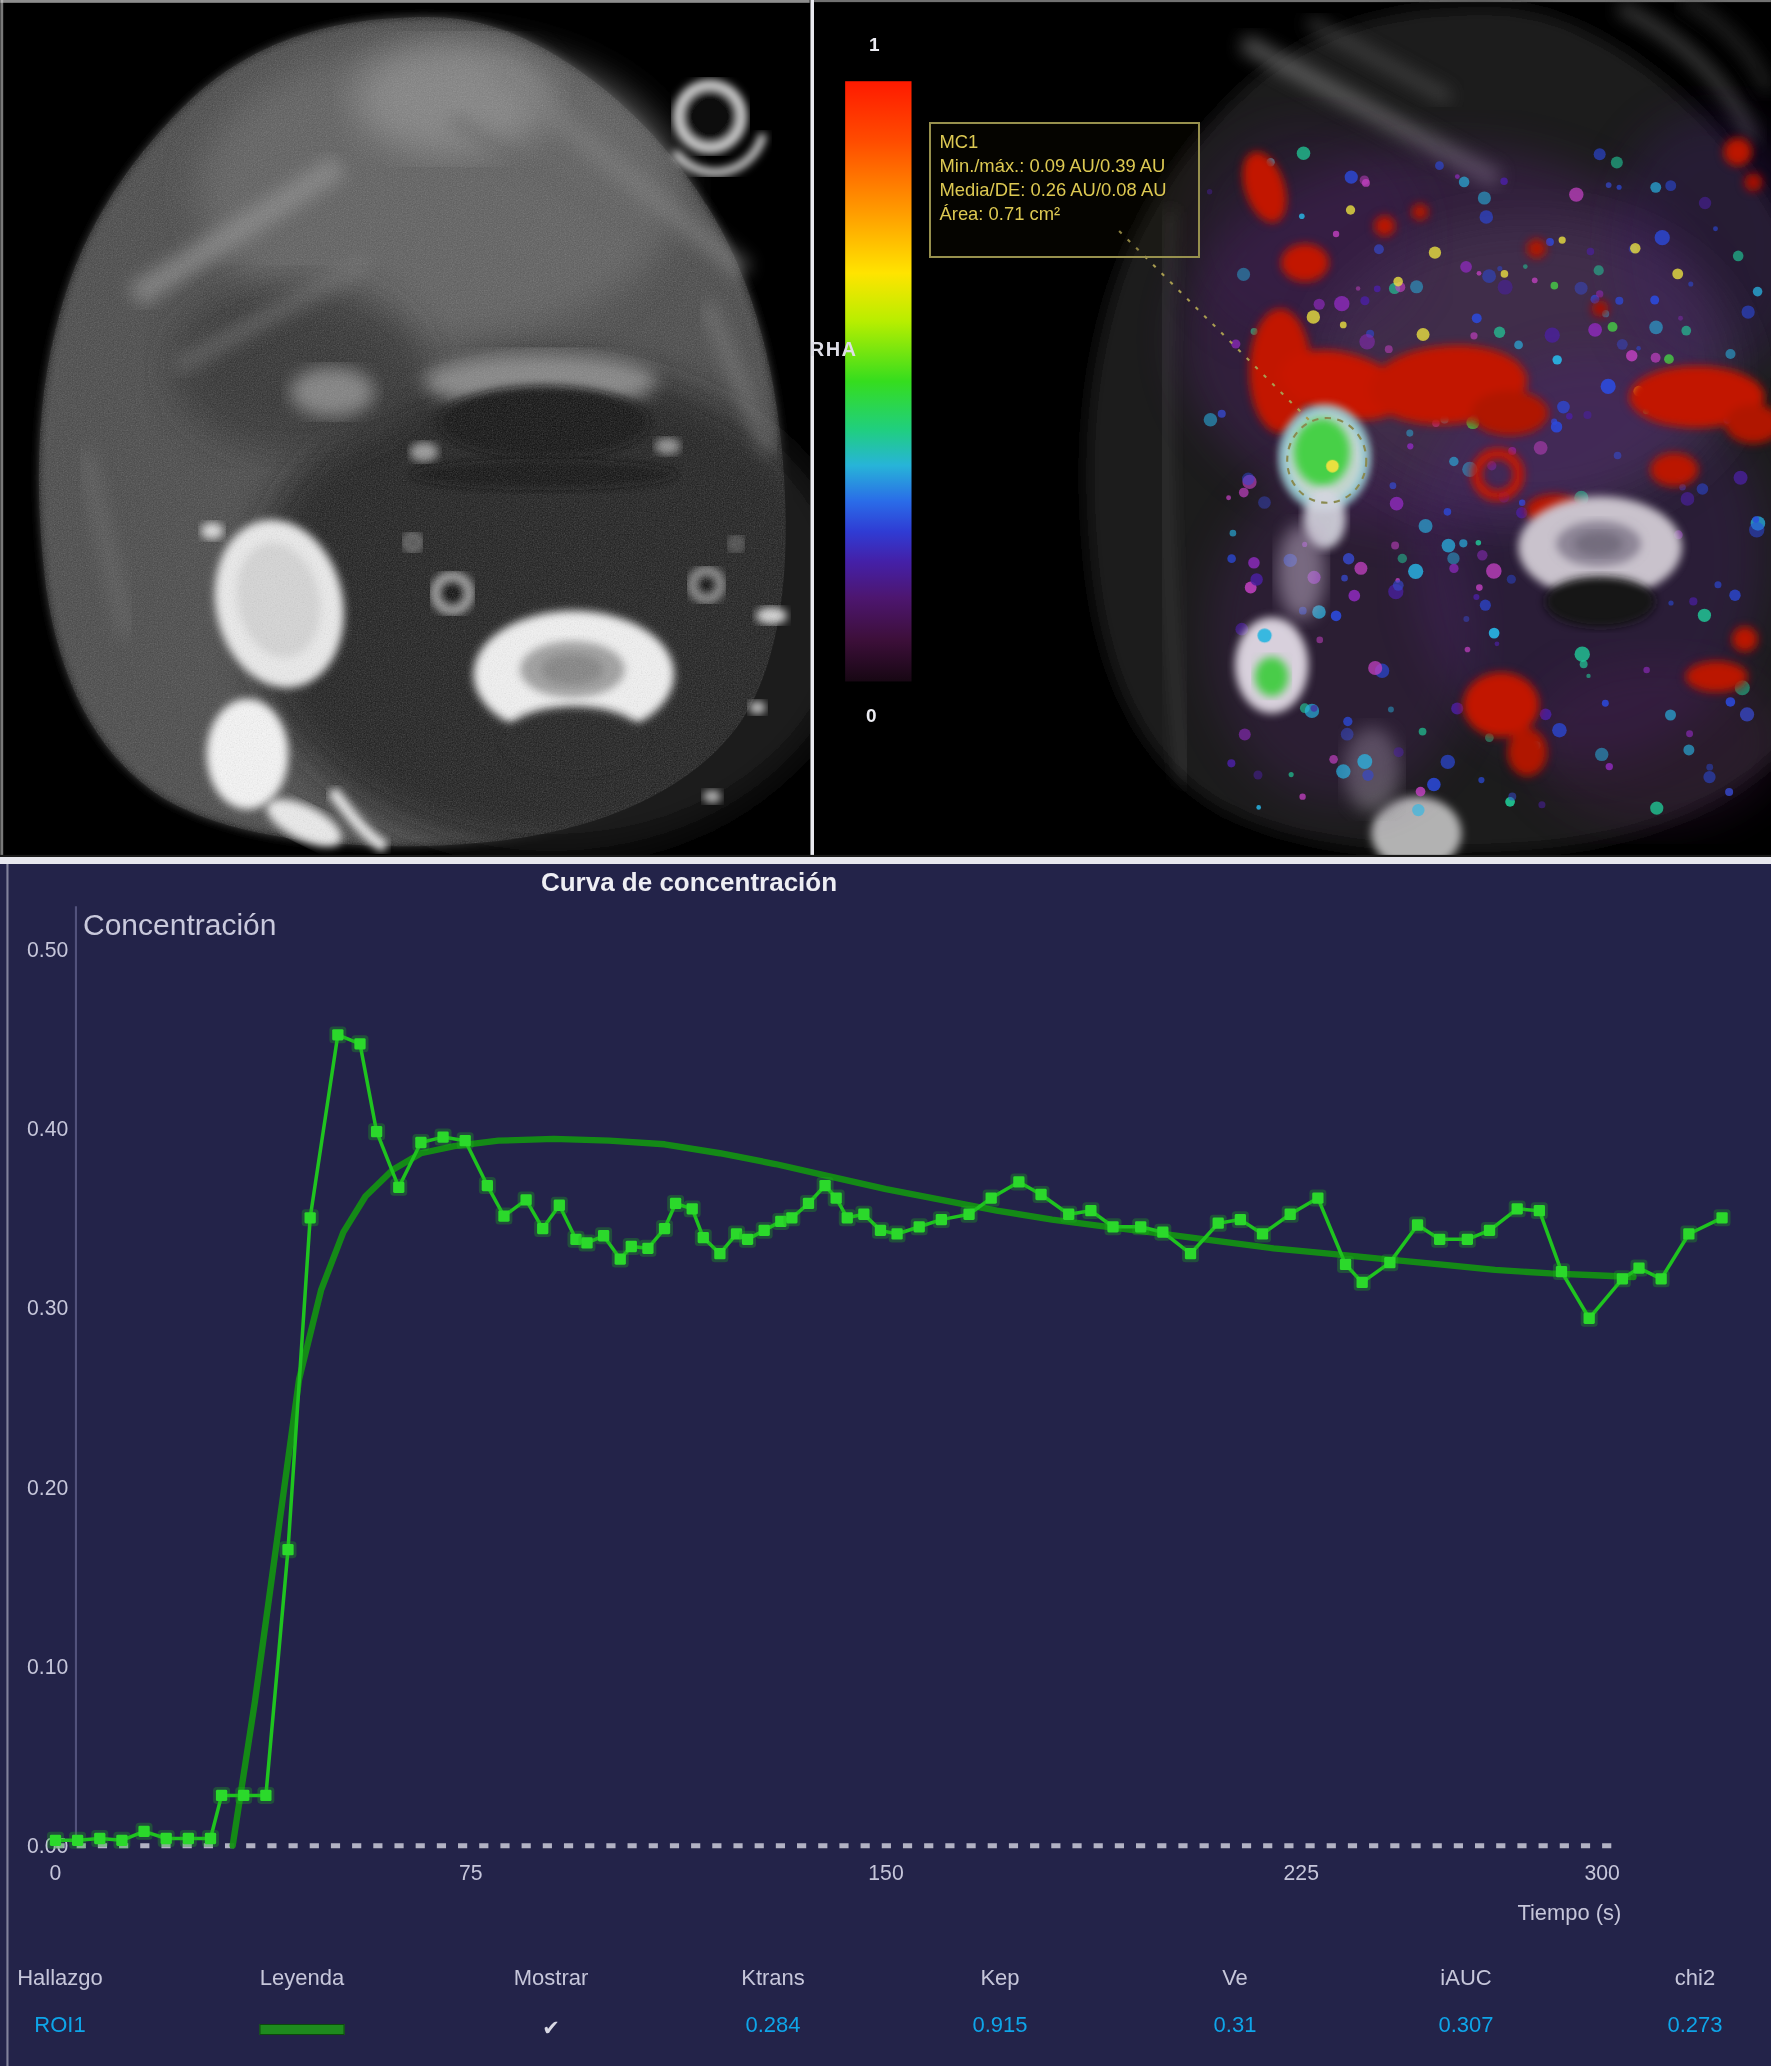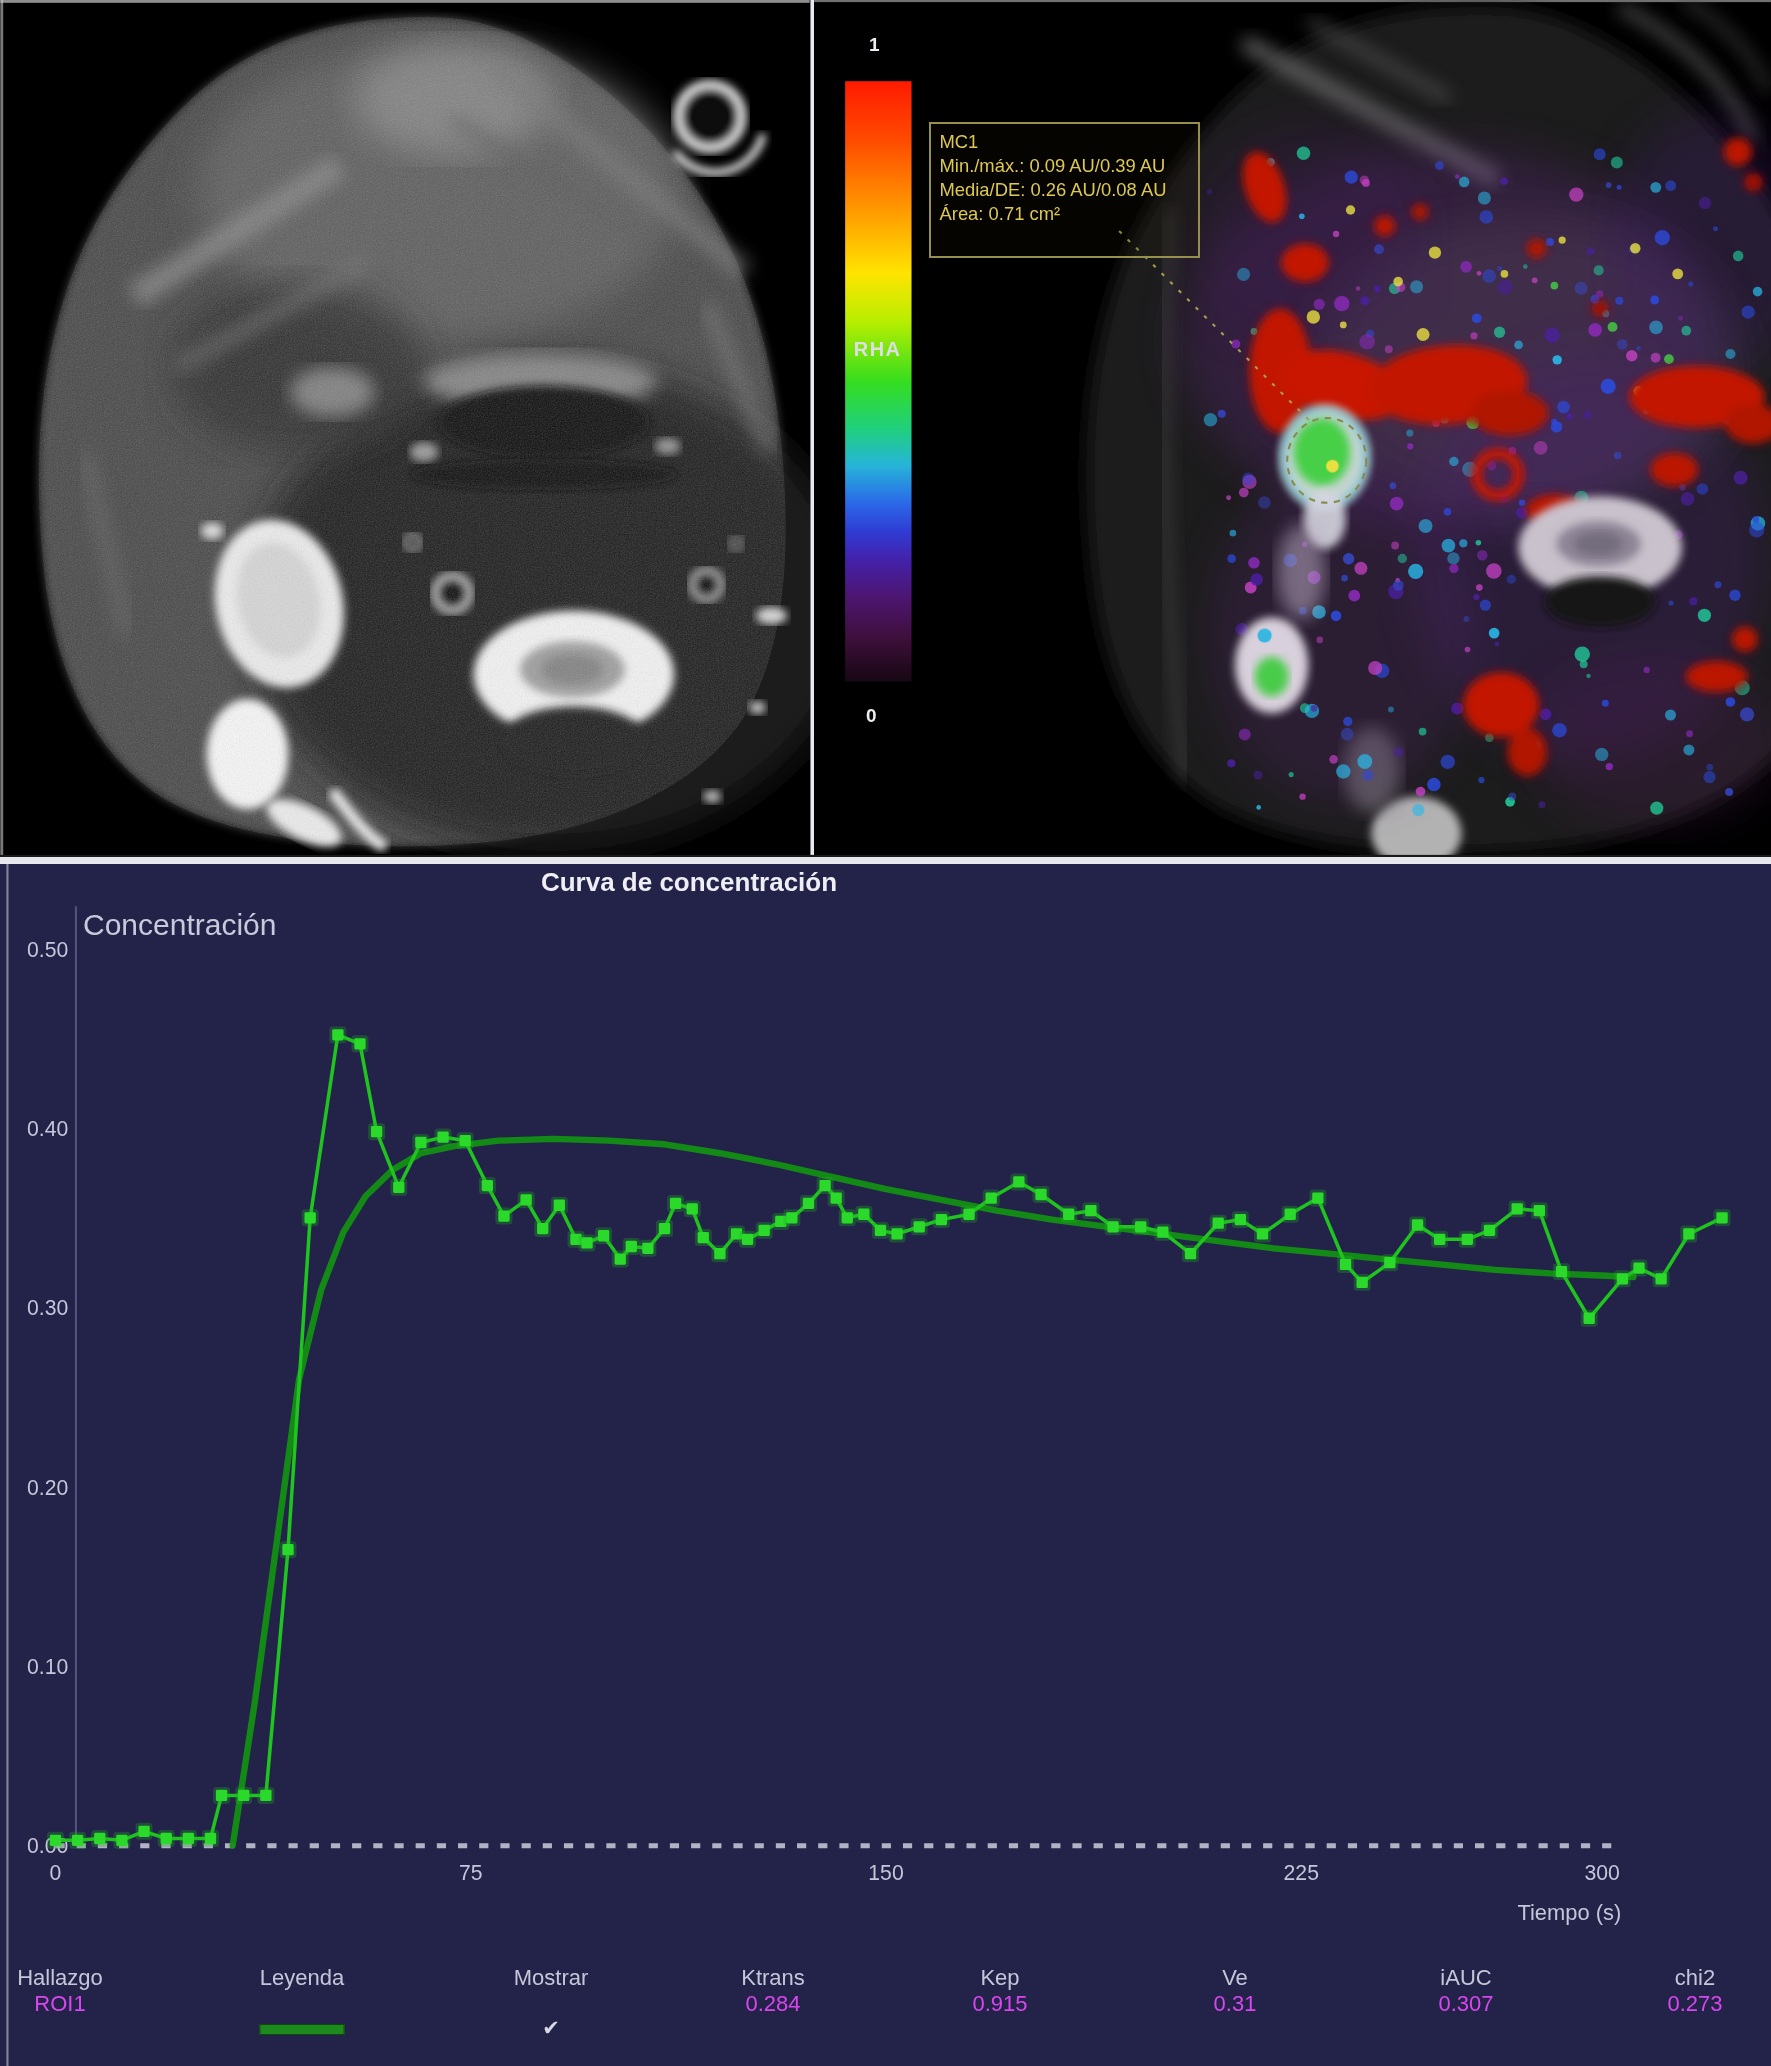--- a/index.html
+++ b/index.html
@@ -5,39 +5,39 @@
   html,body{margin:0;padding:0;background:#000;}
   #stage{position:relative;width:1772px;height:2066px;background:#000;overflow:hidden;
          font-family:"Liberation Sans","DejaVu Sans",sans-serif;}
   
   #panel-left{position:absolute;left:0;top:0;width:810px;height:858px;background:#000;}
   #divider-v{position:absolute;left:810px;top:0;width:5px;height:858px;background:#e9e9ef;
              box-shadow:inset 0.7px 0 0 #555,inset -0.7px 0 0 #555;}
   #panel-right{position:absolute;left:814px;top:0;width:957px;height:858px;background:#000;}
   #panel-left svg,#panel-right svg{position:absolute;left:0;top:0;}
   .cb-label{position:absolute;color:#ececf2;font-size:19px;font-weight:bold;}
-  #rha-label{position:absolute;left:-4.2px;top:338px;color:#dedee6;font-size:20px;font-weight:bold;letter-spacing:1.4px;padding-left:44px;}
+  #rha-label{position:absolute;left:-4.2px;top:338px;color:#dedee6;font-size:20px;font-weight:bold;letter-spacing:1.4px;}
   #roi-box{position:absolute;left:115px;top:122px;width:271px;height:136px;border:2.1px solid #97904d;
            background:rgba(25,22,0,.18);padding:5.7px 0 0 8.5px;box-sizing:border-box;}
   #roi-box .ann-line{color:#ddc952;font-size:18.4px;line-height:24px;white-space:nowrap;}
   
   #hsep{position:absolute;left:0;top:857px;width:1772px;height:7px;background:#e7e7ee;
         box-shadow:0 -2.1px 0 #1a1a1a;}
   
   #chart-section{position:absolute;left:0;top:864px;width:1772px;height:1202px;background:#232349;}
   #plot{position:absolute;left:0;top:0;}
   #chart-title{position:absolute;left:689px;top:2.8px;transform:translateX(-50%);
                color:#eeeef4;font-size:26px;font-weight:bold;white-space:nowrap;}
   #y-axis-title{position:absolute;left:83px;top:44px;color:#c9c9dc;font-size:30px;white-space:nowrap;}
   #plot text{font-family:"Liberation Sans","DejaVu Sans",sans-serif;}
   
   #legend-row{position:absolute;left:0;top:1101px;width:1743px;height:102px;}
   .res-col{position:absolute;transform:translateX(-50%);text-align:center;}
   .res-hdr{color:#c6c6da;font-size:22px;white-space:nowrap;}
-  .res-val{color:#d946ef;font-size:22px;white-space:nowrap;}
+  .res-val{color:#0ea5e9;font-size:22px;margin-top:21px;white-space:nowrap;}
   .swatch{width:83px;height:9.2px;background:#1e8a1e;border:1.4px solid #0c4a0c;margin:32.5px auto 0;}
   .checkmark{color:#d8d8e4;font-size:21px;margin-top:25.4px;}
 </style>
 </head>
 <body>
 
 <div id="stage">
 
   <section id="panel-left">
     <svg width="810" height="858" viewBox="0 0 1146 1215">

